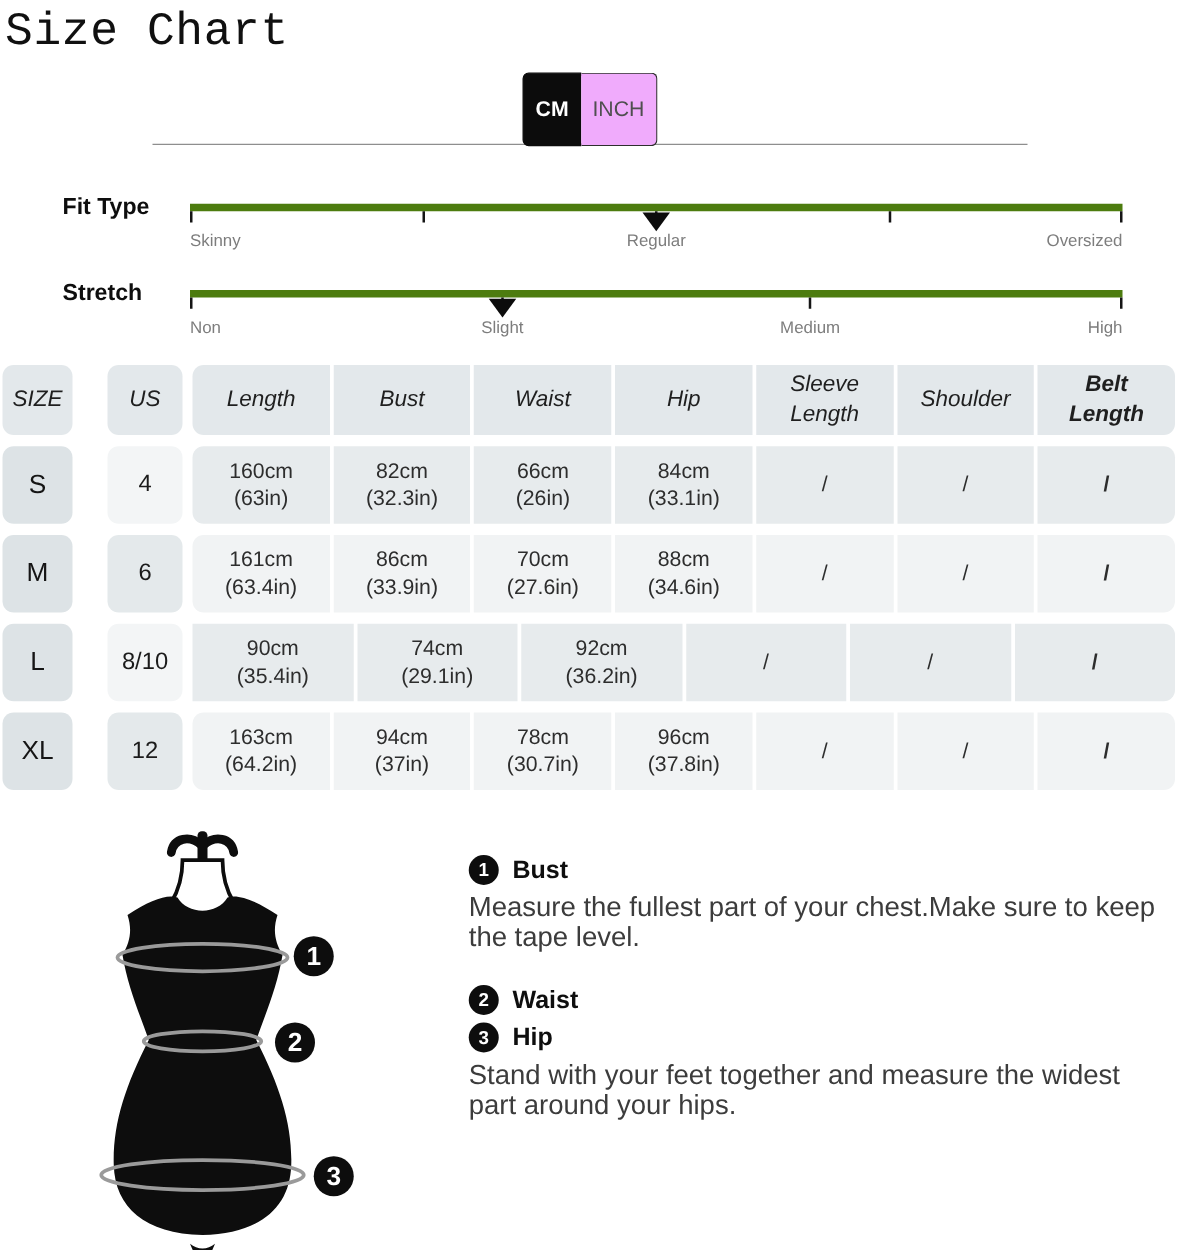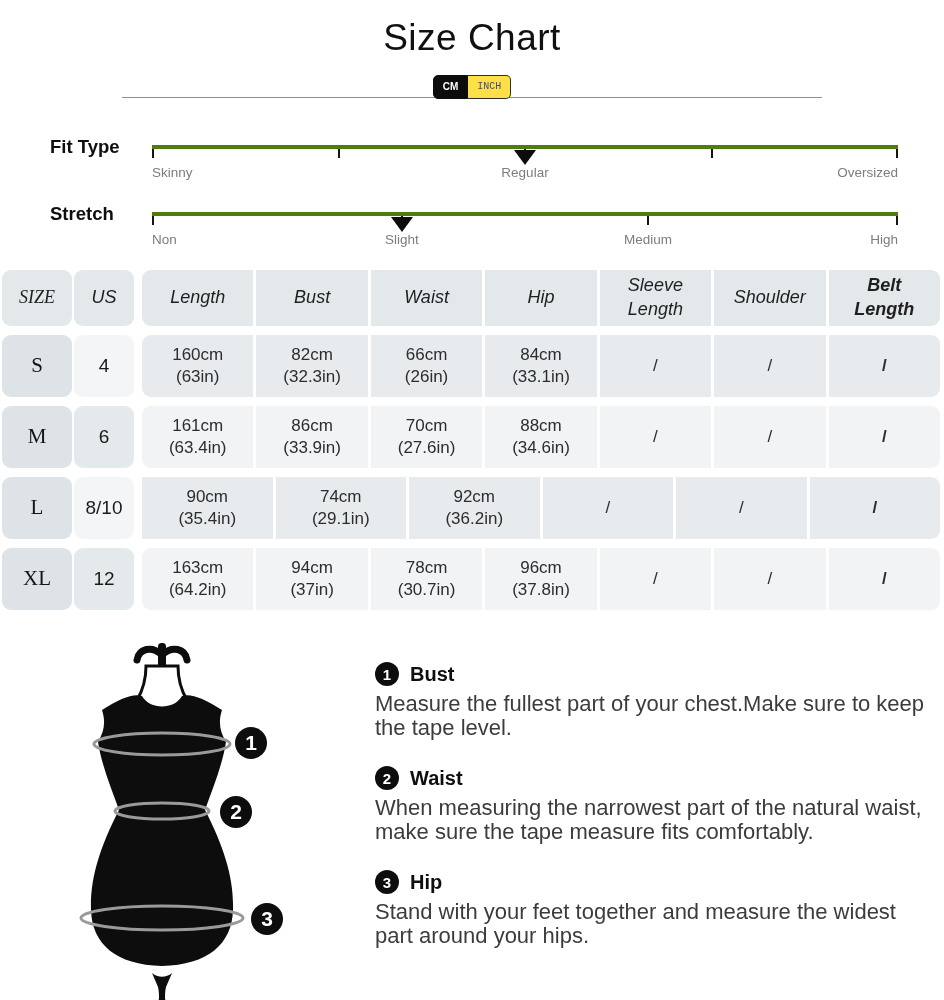--- a/index.html
+++ b/index.html
@@ -1,53 +1,53 @@
 <!DOCTYPE html>
 <html style="--ink: #101010; --header-bg: #e3e8eb; --size-col-bg: #dde3e6; --row-dark: #e7ebed; --row-light: #f1f3f4; --us-light: #f3f5f6; --us-dark: #e4e9eb; --slider-label: #7d7d7d; --divider: #8e8e8e; --ring: #9a9a9a; --body-text: #3c3c3c;"><head>
 <meta charset="utf-8">
 <style>
   html,body{margin:0;padding:0;background:#fff;}
   body{width:944px;height:1000px;overflow:hidden;position:relative;
        font-family:"Liberation Sans",sans-serif;color:#111;}
 
   
-  .page-title{margin:16px;padding-top:1px;text-align:center;
-              font-size:37px;font-weight:400;letter-spacing:.5px;color:var(--ink,#101010);}
+  .page-title{margin:4px;padding-top:1px;text-align:left;
+              font-size:37px;font-weight:400;letter-spacing:.5px;color:var(--ink,#101010);font-family:Liberation Mono, monospace;}
   .toggle{display:flex;justify-content:center;position:relative;z-index:2;margin-top:11px;}
-  .tog{font-family:inherit;font-size:10px;line-height:1;padding:6px 9px;cursor:pointer;}
+  .tog{font-family:inherit;font-size:17px;line-height:1;padding:20px 9px;cursor:pointer;}
   .tog.cm{background:#0c0c0c;color:#fff;font-weight:700;border:1.5px solid #0c0c0c;
           border-radius:5px 0 0 5px;}
-  .tog.inch{background:#fde047;color:#4f4f4f;border:1.5px solid #2e2e2e;border-left:none;
-            border-radius:0 5px 5px 0;font-family:Liberation Mono, monospace;}
+  .tog.inch{background:#f0abfc;color:#4f4f4f;border:1.5px solid #2e2e2e;border-left:none;
+            border-radius:0 5px 5px 0;}
   .divider{width:700px;margin:-2px auto 0;border-bottom:1.5px solid var(--divider,#8e8e8e);}
 
   
   .sliders{margin-top:38px;padding-left:50px;}
   .slider-row{display:flex;margin-bottom:16px;}
   .slider-label{width:102px;font-size:18.5px;font-weight:700;color:#0e0e0e;}
   .track{flex:1;margin:9px 46px 0 0;position:relative;height:38px;
-         border-top:4px solid #4d7c0f;}
+         border-top:6px solid #4d7c0f;}
   .tick{position:absolute;top:0;width:2px;height:9px;background:#151515;}
   .marker{position:absolute;top:1px;width:0;height:0;
           border-left:11px solid transparent;border-right:11px solid transparent;
           border-top:15px solid #0c0c0c;transform:translateX(-50%);}
   .tlabel{position:absolute;top:16px;font-size:13.5px;color:var(--slider-label,#7d7d7d);
           white-space:nowrap;}
   .at-start{transform:translateX(0);}
   .at-mid{transform:translateX(-50%);}
   .at-end{transform:translateX(-100%);}
 
   
   .size-table{margin-top:13px;padding:0 4px 0 2px;}
   .t-row{display:flex;margin-bottom:9px;}
   .cell{display:flex;align-items:center;justify-content:center;text-align:center;
         white-space:pre-line;height:62px;font-size:17px;line-height:1.32;color:#2d2d2d;}
   .cell.header{height:56px;font-style:italic;font-size:18px;color:#1f1f1f;}
-  .size-col{width:70px;margin-right:2px;border-radius:9px;
-            background:var(--size-col-bg,#dde3e6);font-size:21px;color:#151515;font-family:Liberation Serif, serif;}
+  .size-col{width:56px;margin-right:28px;border-radius:9px;
+            background:var(--size-col-bg,#dde3e6);font-size:21px;color:#151515;}
   .us-col{width:60px;margin-right:8px;border-radius:9px;font-size:19px;color:#1b1b1b;}
   .us-light{background:var(--us-light,#f3f5f6);}
   .us-dark{background:var(--us-dark,#e4e9eb);}
   .header.size-col,.header.us-col{background:var(--header-bg,#e3e8eb);}
   .data-col{flex:1;margin-right:3px;}
   .data-col.header{background:var(--header-bg,#e3e8eb);}
   .data-col.first{border-radius:9px 0 0 9px;}
   .data-col.last{border-radius:0 9px 9px 0;margin-right:0;font-weight:bold;}
   .row-dark{background:var(--row-dark,#e7ebed);}
   .row-light{background:var(--row-light,#f1f3f4);}
@@ -214,21 +214,20 @@
           <span class="badge">1</span>
           <span class="entry-label">Bust</span>
         </div>
         <p class="entry-body">Measure the fullest part of your chest.Make sure to keep the tape level.</p>
       </div>
       <div class="entry">
         <div class="entry-head">
           <span class="badge">2</span>
           <span class="entry-label">Waist</span>
         </div>
-        <p class="entry-body">When measuring the narrowest part of the natural waist, make sure the tape measure fits comfortably.</p>
       </div>
       <div class="entry">
         <div class="entry-head">
           <span class="badge">3</span>
           <span class="entry-label">Hip</span>
         </div>
         <p class="entry-body">Stand with your feet together and measure the widest part around your hips.</p>
       </div>
     </div>
 </div>

